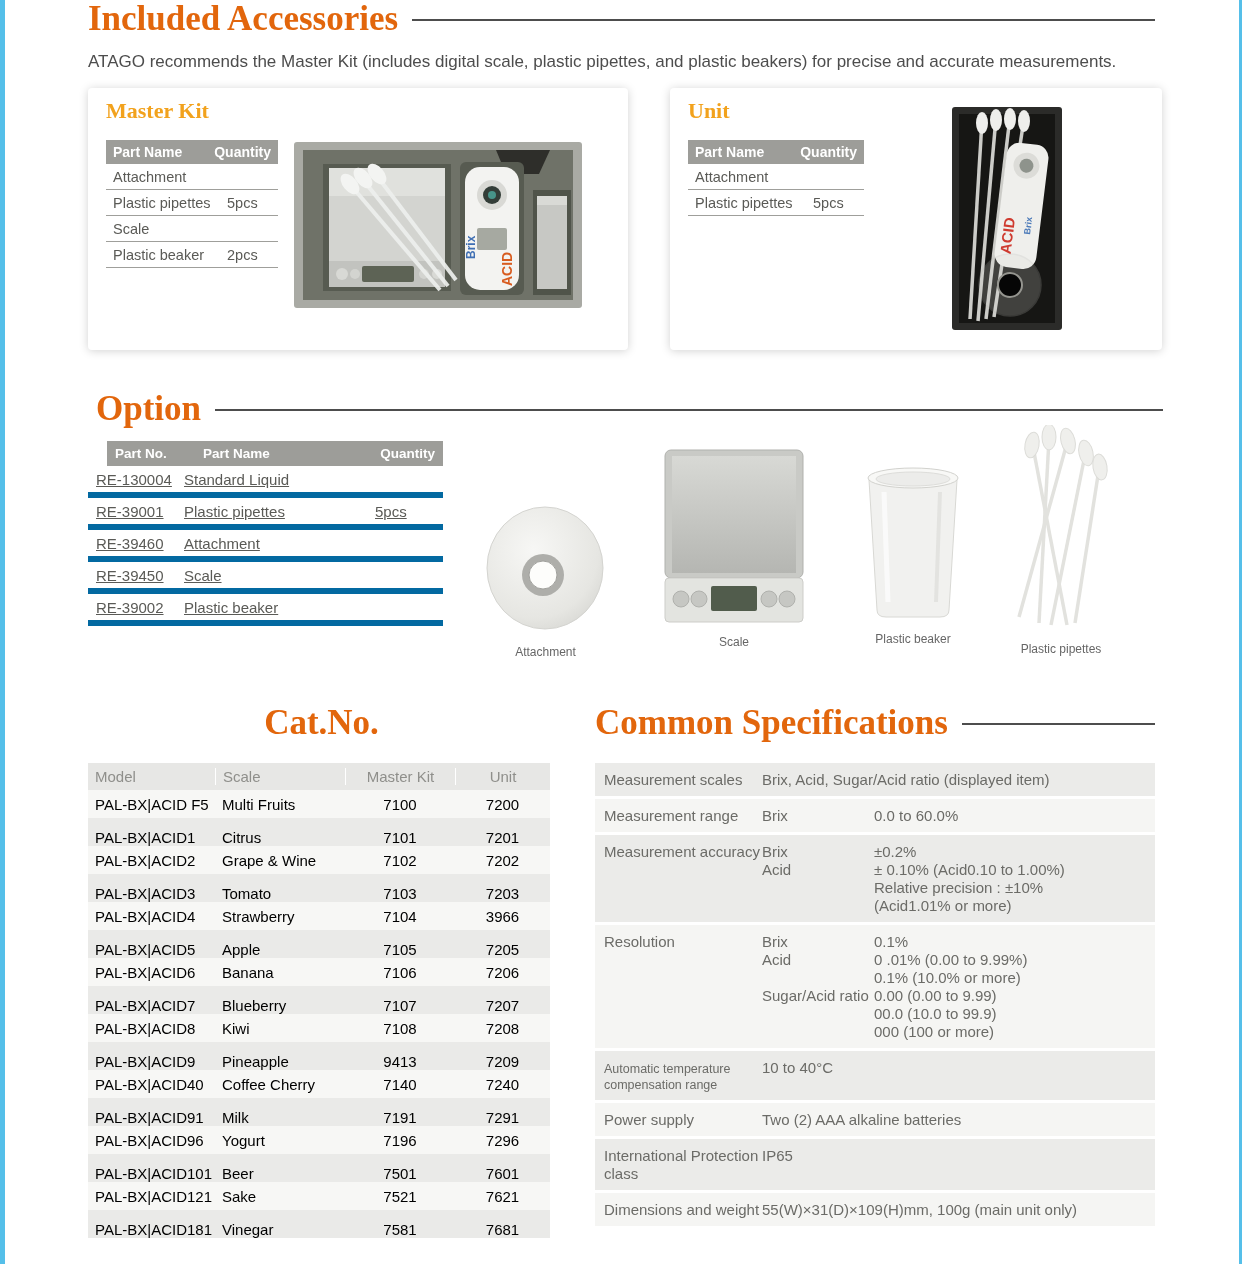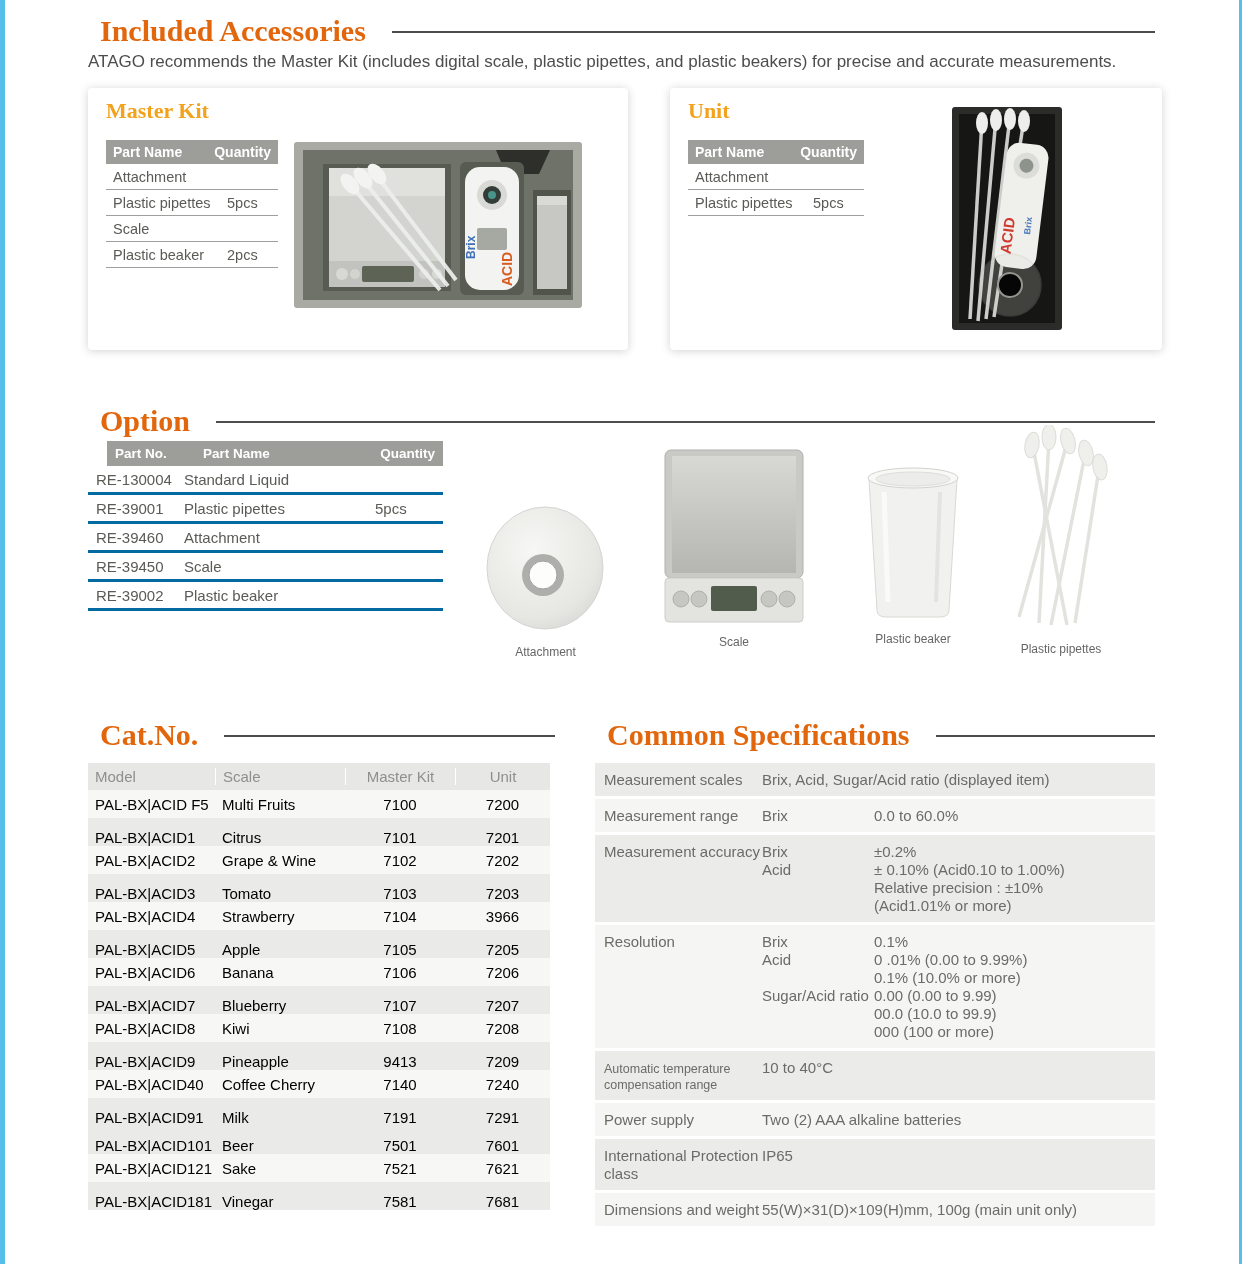--- a/index.html
+++ b/index.html
@@ -4,41 +4,41 @@
 <style>
   html,body{margin:0;padding:0;background:#ffffff;}
   body{font-family:"Liberation Sans",sans-serif;color:#4f4f4f;}
   .page{position:relative;width:1242px;height:1264px;background:#fff;overflow:hidden;}
   .edge-stripe{position:absolute;top:0;height:100%;background:#55bfe9;}
   .edge-left{left:0;width:5px;}
   .edge-right{right:0;width:3px;}
 
   
   .sec-head{position:absolute;display:flex;align-items:center;}
-  .sec-head h2{margin:12px;font-family:"Liberation Serif",serif;font-weight:bold;color:#e2660c;font-size:30px;line-height:30px;white-space:nowrap;}
+  .sec-head h2{margin:0;font-family:"Liberation Serif",serif;font-weight:bold;color:#e2660c;font-size:35px;line-height:30px;white-space:nowrap;}
   .sec-head .rule{flex:1;height:2px;background:#4d4d4d;margin-left:14px;margin-top:2px;}
 
   .intro{position:absolute;left:88px;top:52px;width:1080px;font-size:17px;color:#4d4d4d;}
 
   
   .card{position:absolute;top:88px;height:262px;background:#fff;border-radius:4px;box-shadow:0 1px 10px rgba(0,0,0,0.18);}
   .card h3{margin:0;position:absolute;left:18px;top:10px;font-family:"Liberation Serif",serif;font-weight:bold;font-size:22px;color:#f2a21d;}
   .kit-table{position:absolute;left:18px;top:52px;}
   .kit-head{display:flex;background:#9d9d99;color:#fff;font-weight:bold;font-size:14px;padding:4px 7px;}
   .kit-head .kh-name{flex:1;}
   .kit-row{display:flex;font-size:14.5px;color:#5a5a56;padding:5px 7px 4px 7px;border-bottom:1px solid #9f9f9b;}
   .kit-row .k-name{flex:1;}
   .kit-row .k-qty{width:44px;}
 
   
   .opt-table{position:absolute;left:88px;top:441px;width:355px;}
   .opt-head{display:flex;background:#9d9d99;color:#fff;font-weight:bold;font-size:13.5px;padding:5px 8px;margin-left:19px;}
   .opt-head .oh-no{width:88px;}
   .opt-head .oh-name{flex:1;}
-  .opt-row{display:flex;font-size:15px;color:#5a5a56;padding:5px 8px 4px 8px;border-bottom:3px solid #0369a1;}
+  .opt-row{display:flex;font-size:15px;color:#5a5a56;padding:5px 8px 4px 8px;border-bottom:6px solid #0369a1;text-decoration:underline;}
   .opt-row .o-no{width:88px;}
   .opt-row .o-name{flex:1;}
   .opt-row .o-qty{width:60px;text-align:left;}
 
   
   .figure{position:absolute;text-align:center;}
   .figure .cap{display:block;font-size:12px;color:#666;margin-top:6px;}
 
   
   .cat-table{position:absolute;left:88px;top:763px;width:462px;font-size:15px;}
@@ -180,21 +180,21 @@
         <circle cx="73" cy="60" r="13" fill="#dcdcd8"></circle>
         <circle cx="73" cy="60" r="7" fill="#8e938c"></circle>
         <text x="68" y="150" font-size="15" fill="#cf3b30" font-weight="bold" transform="rotate(-90 68 150)" font-family="Liberation Sans, sans-serif">ACID</text>
         <text x="85" y="128" font-size="9" fill="#4a79b8" font-weight="bold" transform="rotate(-90 85 128)" font-family="Liberation Sans, sans-serif">Brix</text>
       </g>
       <circle cx="62" cy="180" r="31" fill="#d9d9d5" opacity="0.22" stroke="#b8b8b3" stroke-width="1.5"></circle>
       <circle cx="62" cy="180" r="12" fill="#060606" stroke="#95958f" stroke-width="2"></circle>
     </svg>
   </div>
 
-  <div class="sec-head" style="left:88px;top:394px;width:1067px;">
+  <div class="sec-head" style="left:96px;top:394px;width:1067px;">
     <h2>Option</h2>
     <div class="rule"></div>
   </div>
 
   <div class="opt-table">
     <div class="opt-head">
       <span class="oh-no">Part No.</span>
       <span class="oh-name">Part Name</span>
       <span class="oh-qty">Quantity</span>
     </div>
@@ -286,21 +286,21 @@
       </g>
       <ellipse cx="27" cy="20" rx="7" ry="13" fill="#efefec" stroke="#dcdcd8" transform="rotate(10 27 20)"></ellipse>
       <ellipse cx="44" cy="12" rx="7" ry="13" fill="#efefec" stroke="#dcdcd8"></ellipse>
       <ellipse cx="63" cy="16" rx="7" ry="13" fill="#efefec" stroke="#dcdcd8" transform="rotate(-14 63 16)"></ellipse>
       <ellipse cx="81" cy="28" rx="7" ry="13" fill="#efefec" stroke="#dcdcd8" transform="rotate(-12 81 28)"></ellipse>
       <ellipse cx="95" cy="42" rx="7" ry="13" fill="#efefec" stroke="#dcdcd8" transform="rotate(-9 95 42)"></ellipse>
     </svg>
     <span class="cap">Plastic pipettes</span>
   </div>
 
-  <div class="sec-head" style="left:88px;top:708px;width:467px;">
+  <div class="sec-head" style="left:88px;top:708px;width:467px;flex-direction:column;">
     <h2>Cat.No.</h2>
     <div class="rule"></div>
   </div>
 
   <div class="cat-table">
     <div class="cat-headrow">
       <span class="col-model">Model</span>
       <span class="col-scale">Scale</span>
       <span class="col-mk">Master Kit</span>
       <span class="col-unit">Unit</span>
@@ -372,20 +372,26 @@
           <span class="col-scale">Coffee Cherry</span>
           <span class="col-mk">7140</span>
           <span class="col-unit">7240</span>
         </div>
         <div class="cat-row even">
           <span class="col-model">PAL-BX|ACID91</span>
           <span class="col-scale">Milk</span>
           <span class="col-mk">7191</span>
           <span class="col-unit">7291</span>
         </div>
+        <div class="cat-row odd">
+          <span class="col-model">PAL-BX|ACID96</span>
+          <span class="col-scale">Yogurt</span>
+          <span class="col-mk">7196</span>
+          <span class="col-unit">7296</span>
+        </div>
         <div class="cat-row even">
           <span class="col-model">PAL-BX|ACID101</span>
           <span class="col-scale">Beer</span>
           <span class="col-mk">7501</span>
           <span class="col-unit">7601</span>
         </div>
         <div class="cat-row odd">
           <span class="col-model">PAL-BX|ACID121</span>
           <span class="col-scale">Sake</span>
           <span class="col-mk">7521</span>

